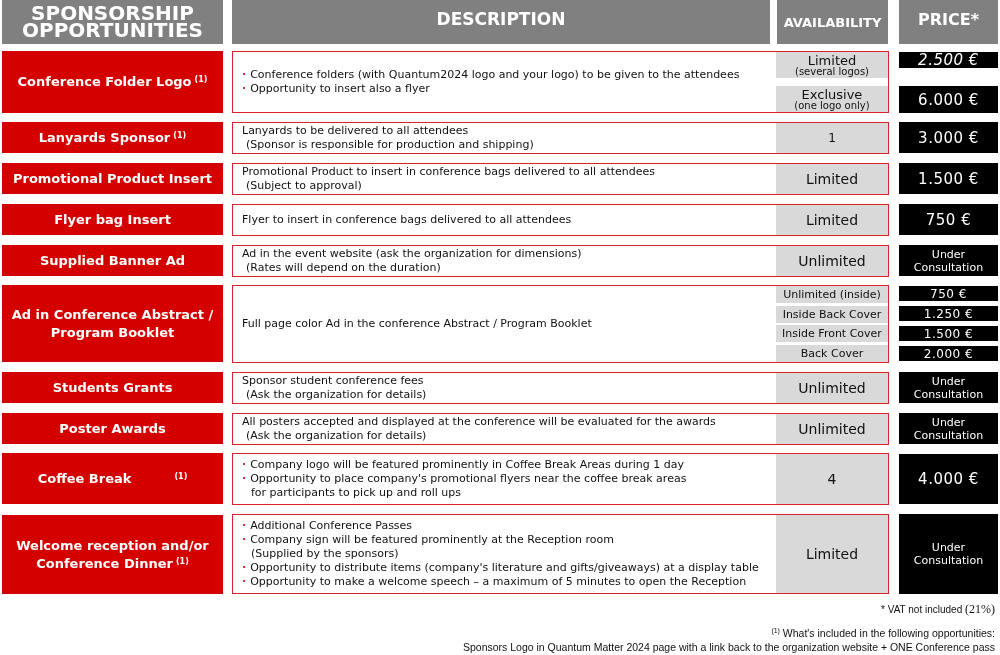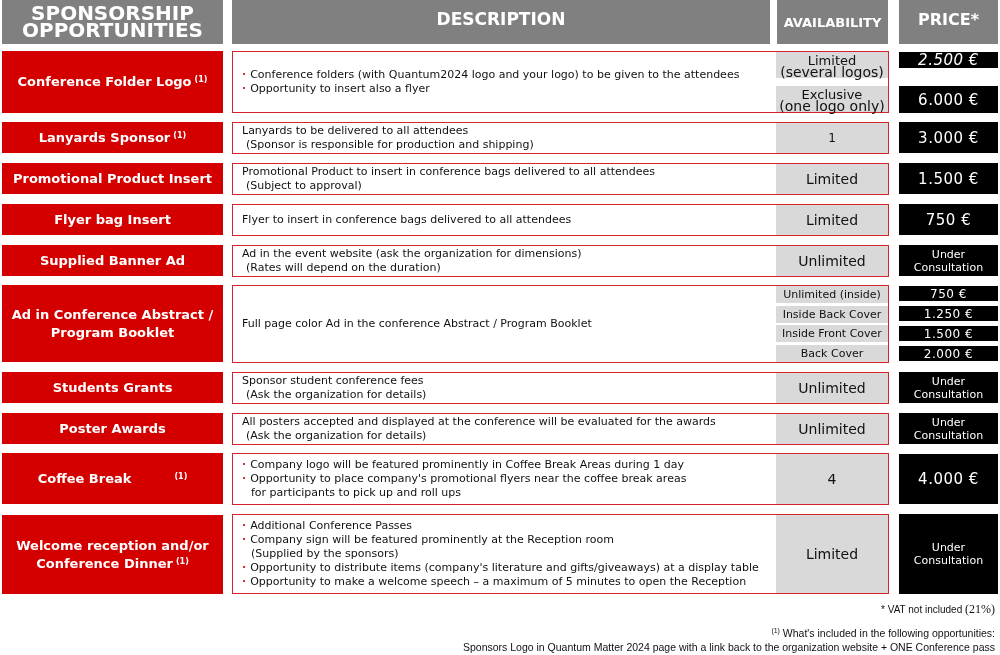--- a/index.html
+++ b/index.html
@@ -27,21 +27,21 @@
   .desc-text .cont { padding-left:9px; }
 
   .avail { position:absolute; right:0; top:0; bottom:0; width:112px; background:#d9d9d9;
            display:flex; align-items:center; justify-content:center; text-align:center;
            font-size:14px; color:#111; }
   .avail-multi { position:absolute; right:0; top:0; bottom:0; width:112px;
                  display:flex; flex-direction:column; justify-content:space-between; }
   .avail-cell { background:#d9d9d9; display:flex; flex-direction:column; align-items:center;
                 justify-content:center; text-align:center; color:#111; }
   .avail-cell .main { font-size:13px; line-height:13px; }
-  .avail-cell .small { font-size:14px; line-height:10px; }
+  .avail-cell .small { font-size:10px; line-height:10px; }
   .avail-cell.sm { font-size:11px; }
 
   .price { left:899px; width:99px; background:#000; color:#fff; display:flex;
            align-items:center; justify-content:center; text-align:center;
            font-size:15px; letter-spacing:0.5px; }
   .price.cons { font-size:11px; line-height:13px; letter-spacing:0; flex-direction:column; }
   .price.small { font-size:12px; }
 
   .foot { right:5px; text-align:right; font-family:"Liberation Sans", sans-serif; color:#111; }
   .foot sup { font-size:7px; vertical-align:top; }

